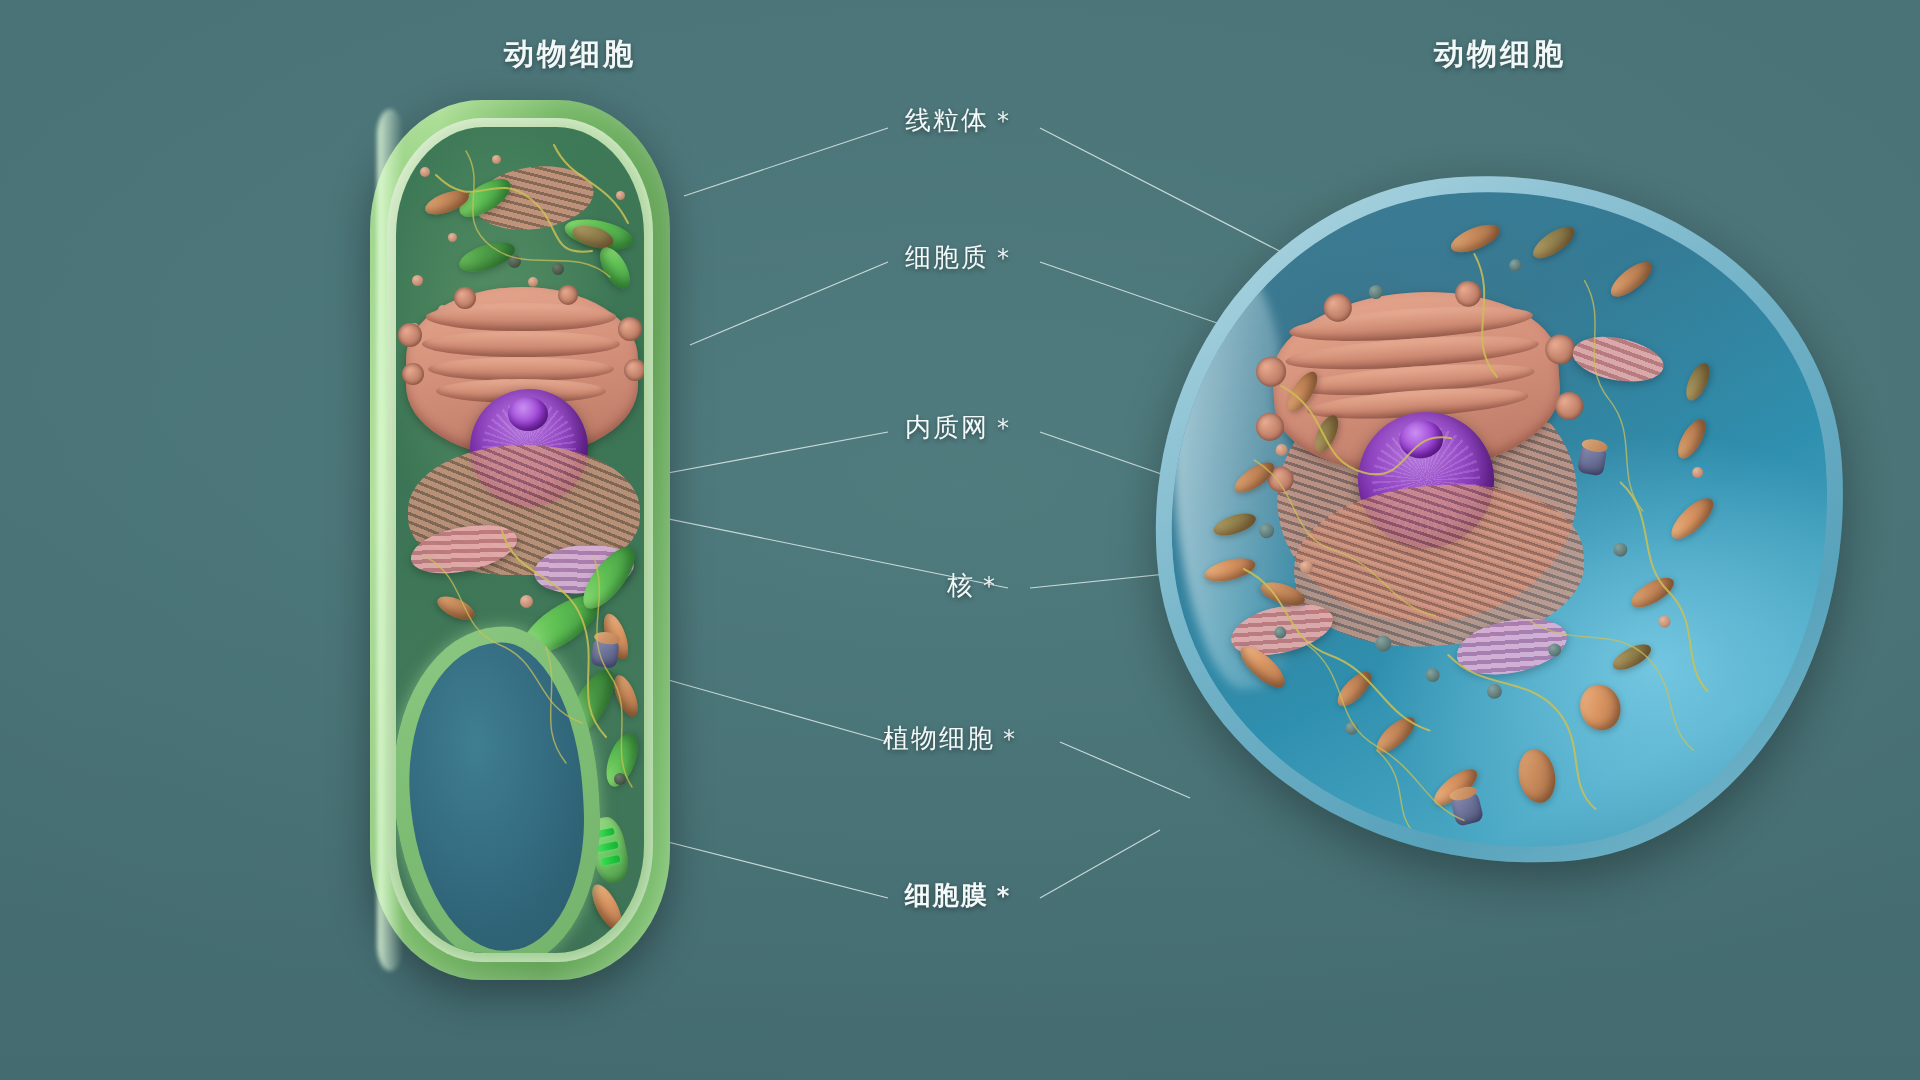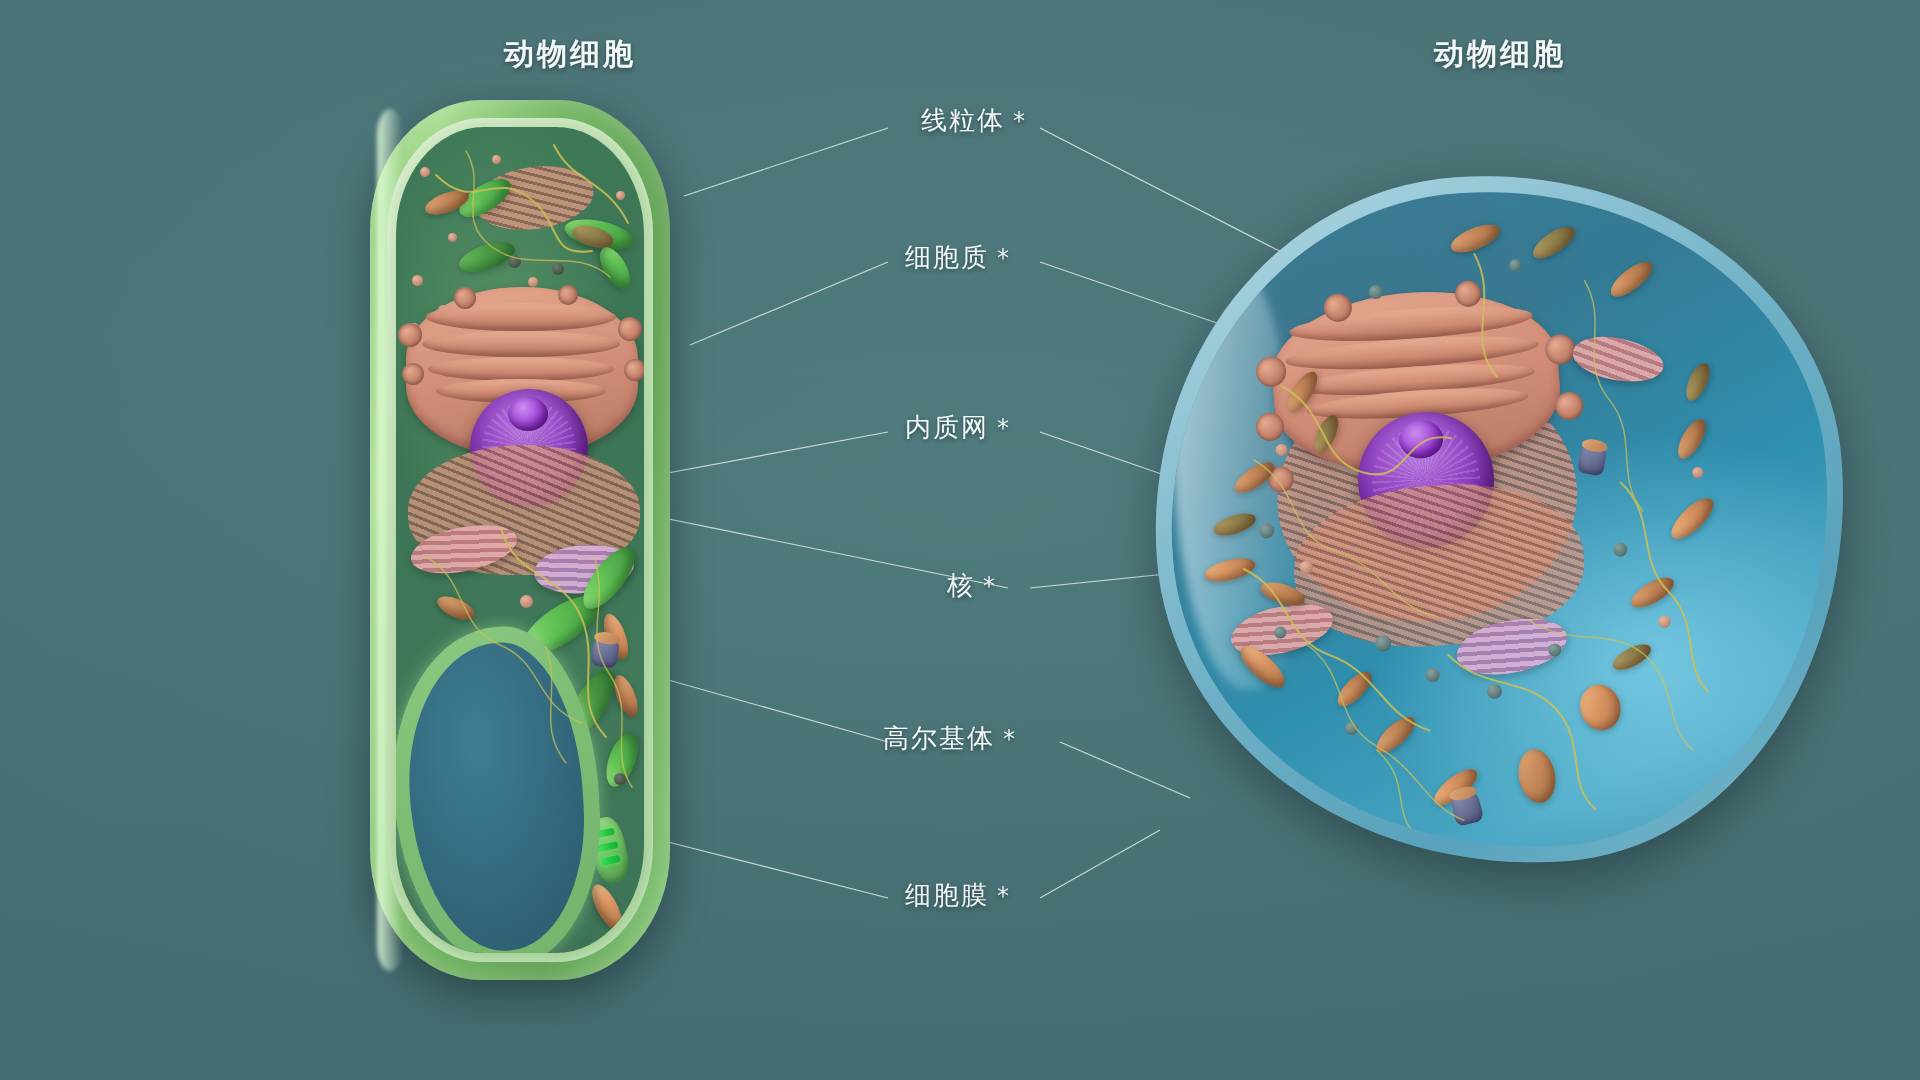--- a/index.html
+++ b/index.html
@@ -440,32 +440,32 @@
         <path class="fil thin" d="M128,440 C168,474 148,518 190,546 C232,574 234,608 272,626"></path>
         <path class="fil" d="M268,460 C300,498 344,486 372,522 C400,558 376,596 404,624"></path>
         <path class="fil thin" d="M352,432 C392,462 436,442 466,476 C496,510 478,548 506,572"></path>
         <path class="fil" d="M452,300 C486,336 462,378 492,412 C522,446 500,486 524,514"></path>
         <path class="fil thin" d="M190,550 C224,584 198,614 226,640"></path>
       </svg>
 
     </div>
   </div>
 
-  <div class="label" style="left:958px;top:120px;margin-left:16px;">
+  <div class="label" style="left:958px;top:120px;">
     <span>线粒体</span><span class="star">*</span>
   </div>
   <div class="label" style="left:958px;top:257px;">
     <span>细胞质</span><span class="star">*</span>
   </div>
   <div class="label" style="left:958px;top:427px;">
     <span>内质网</span><span class="star">*</span>
   </div>
   <div class="label" style="left:972px;top:585px;">
     <span>核</span><span class="star">*</span>
   </div>
   <div class="label" style="left:950px;top:738px;">
-    <span>高尔基体</span><span class="star">*</span>
-  </div>
-  <div class="label" style="left:958px;top:895px;">
+    <span>植物细胞</span><span class="star">*</span>
+  </div>
+  <div class="label" style="left:958px;top:895px;font-weight:bold;">
     <span>细胞膜</span><span class="star">*</span>
   </div>
 
 </div>
 
 </body></html>

